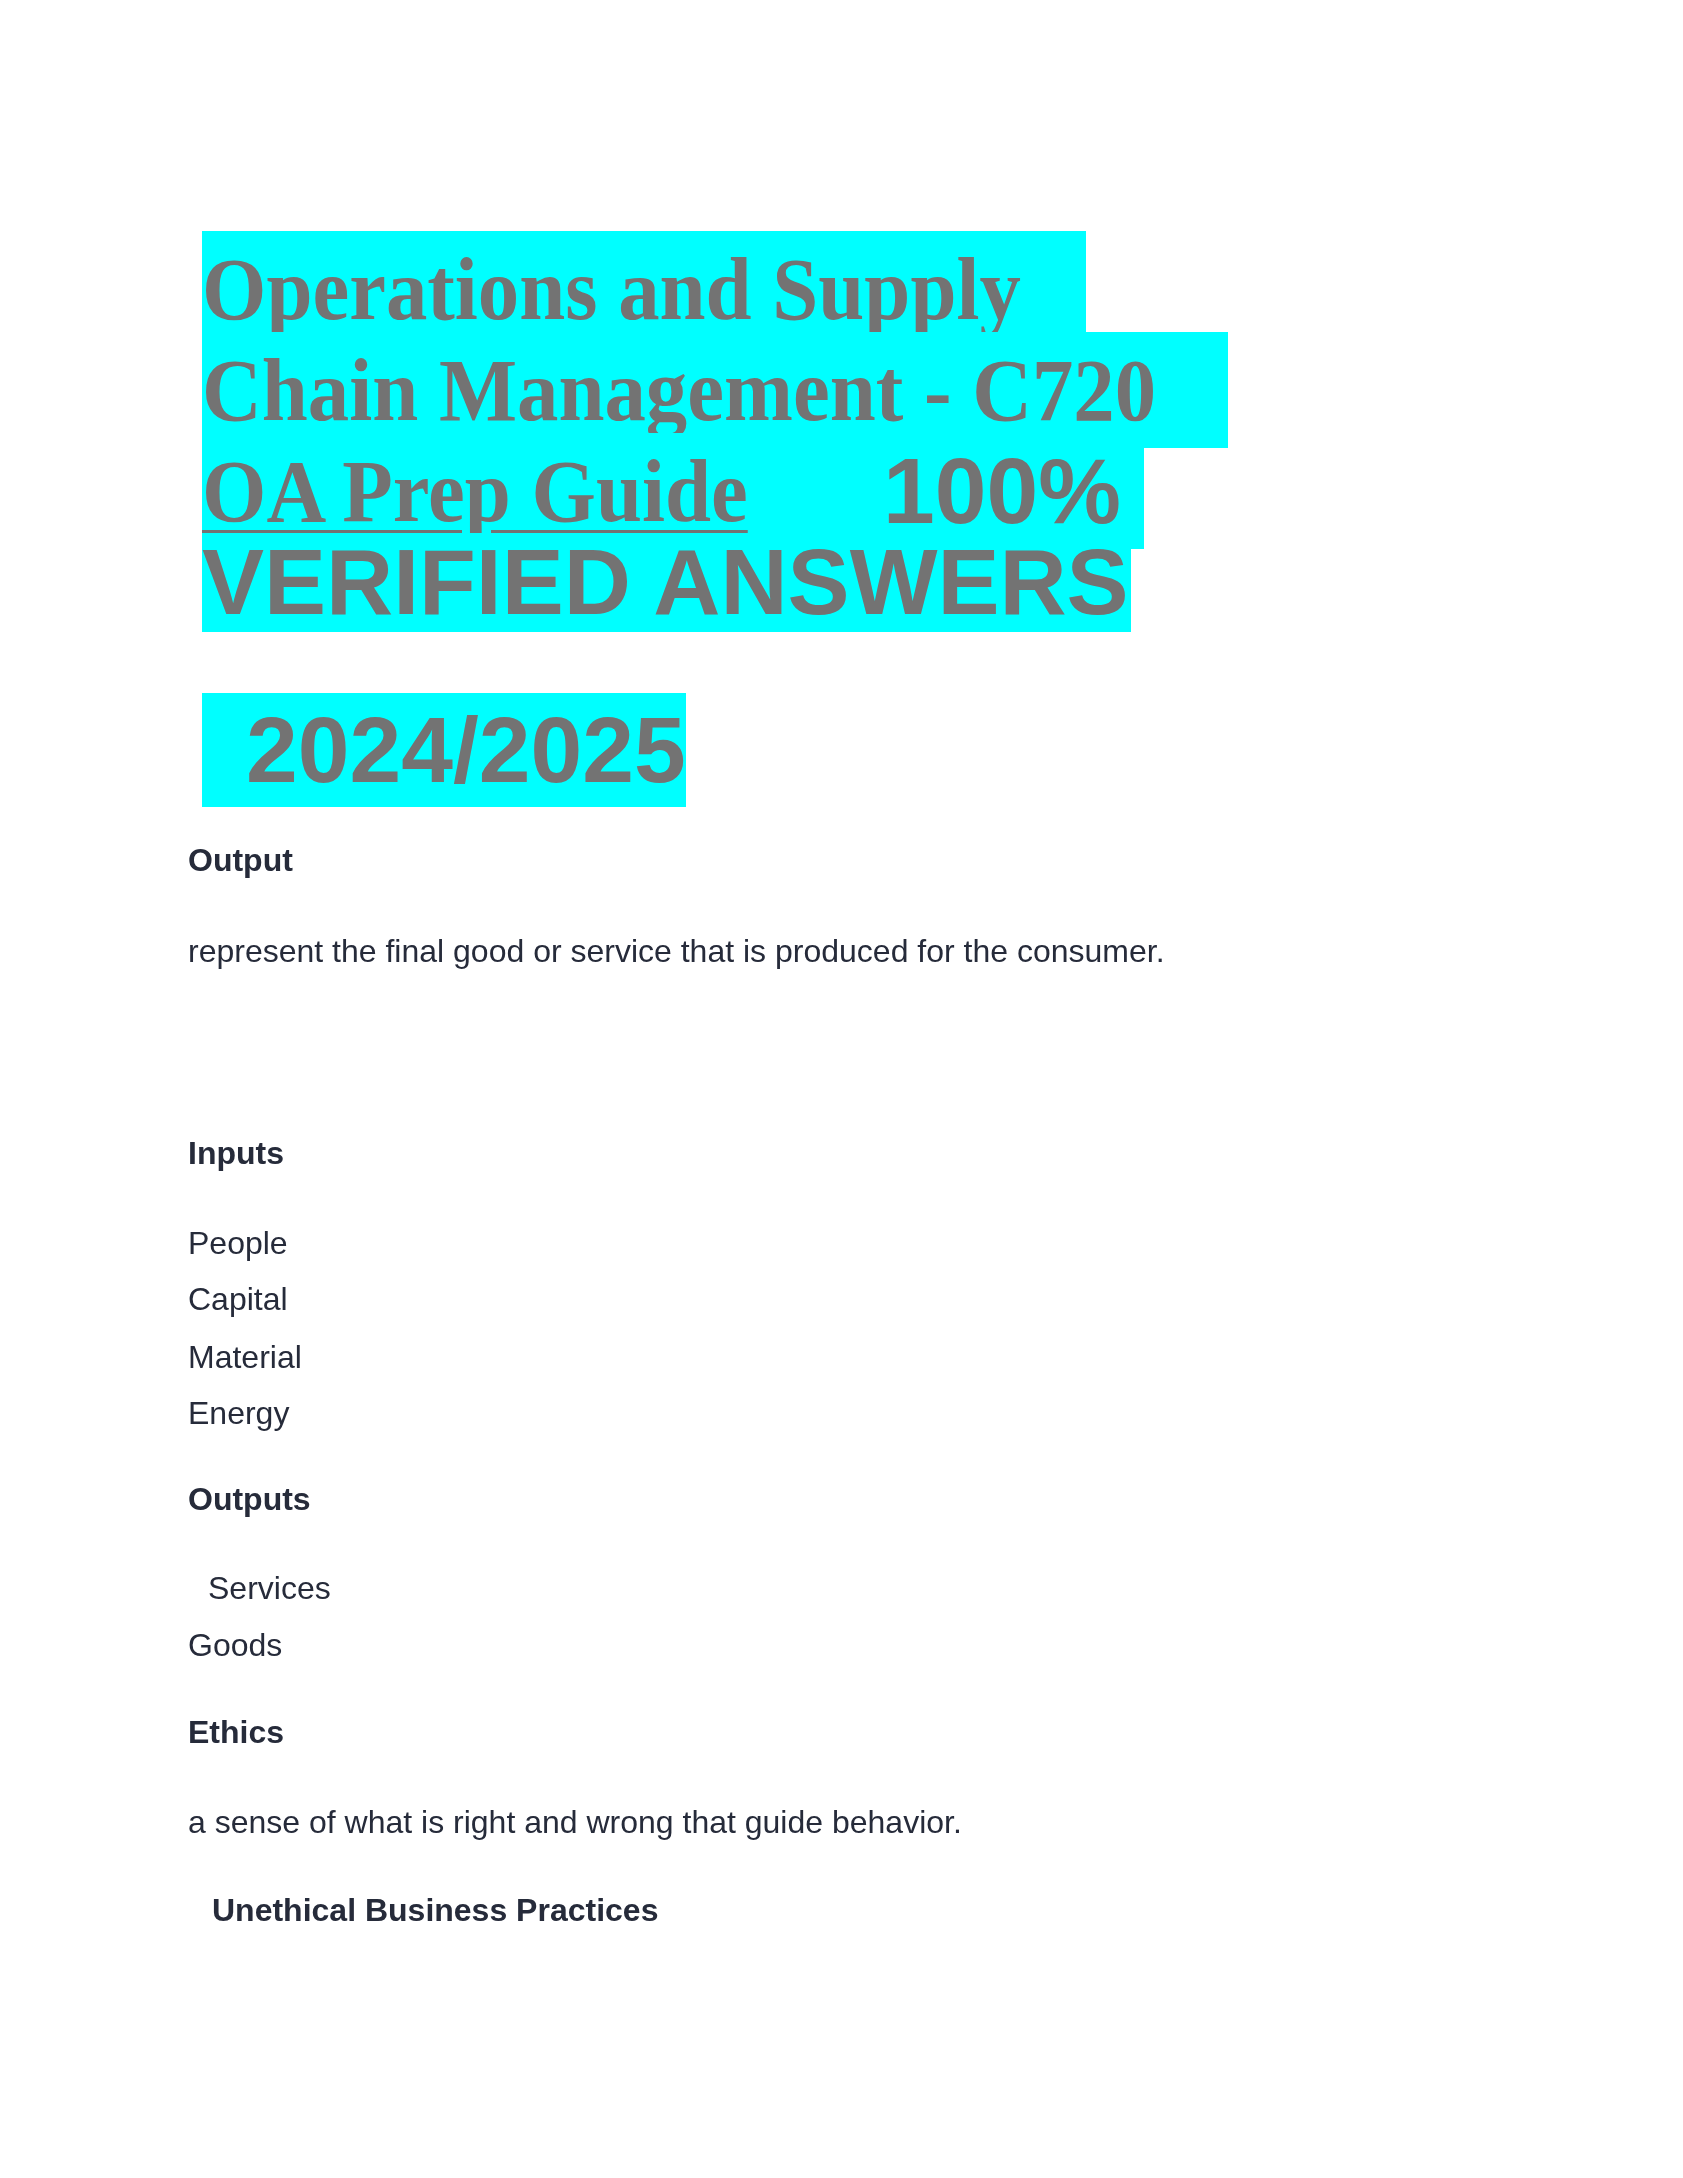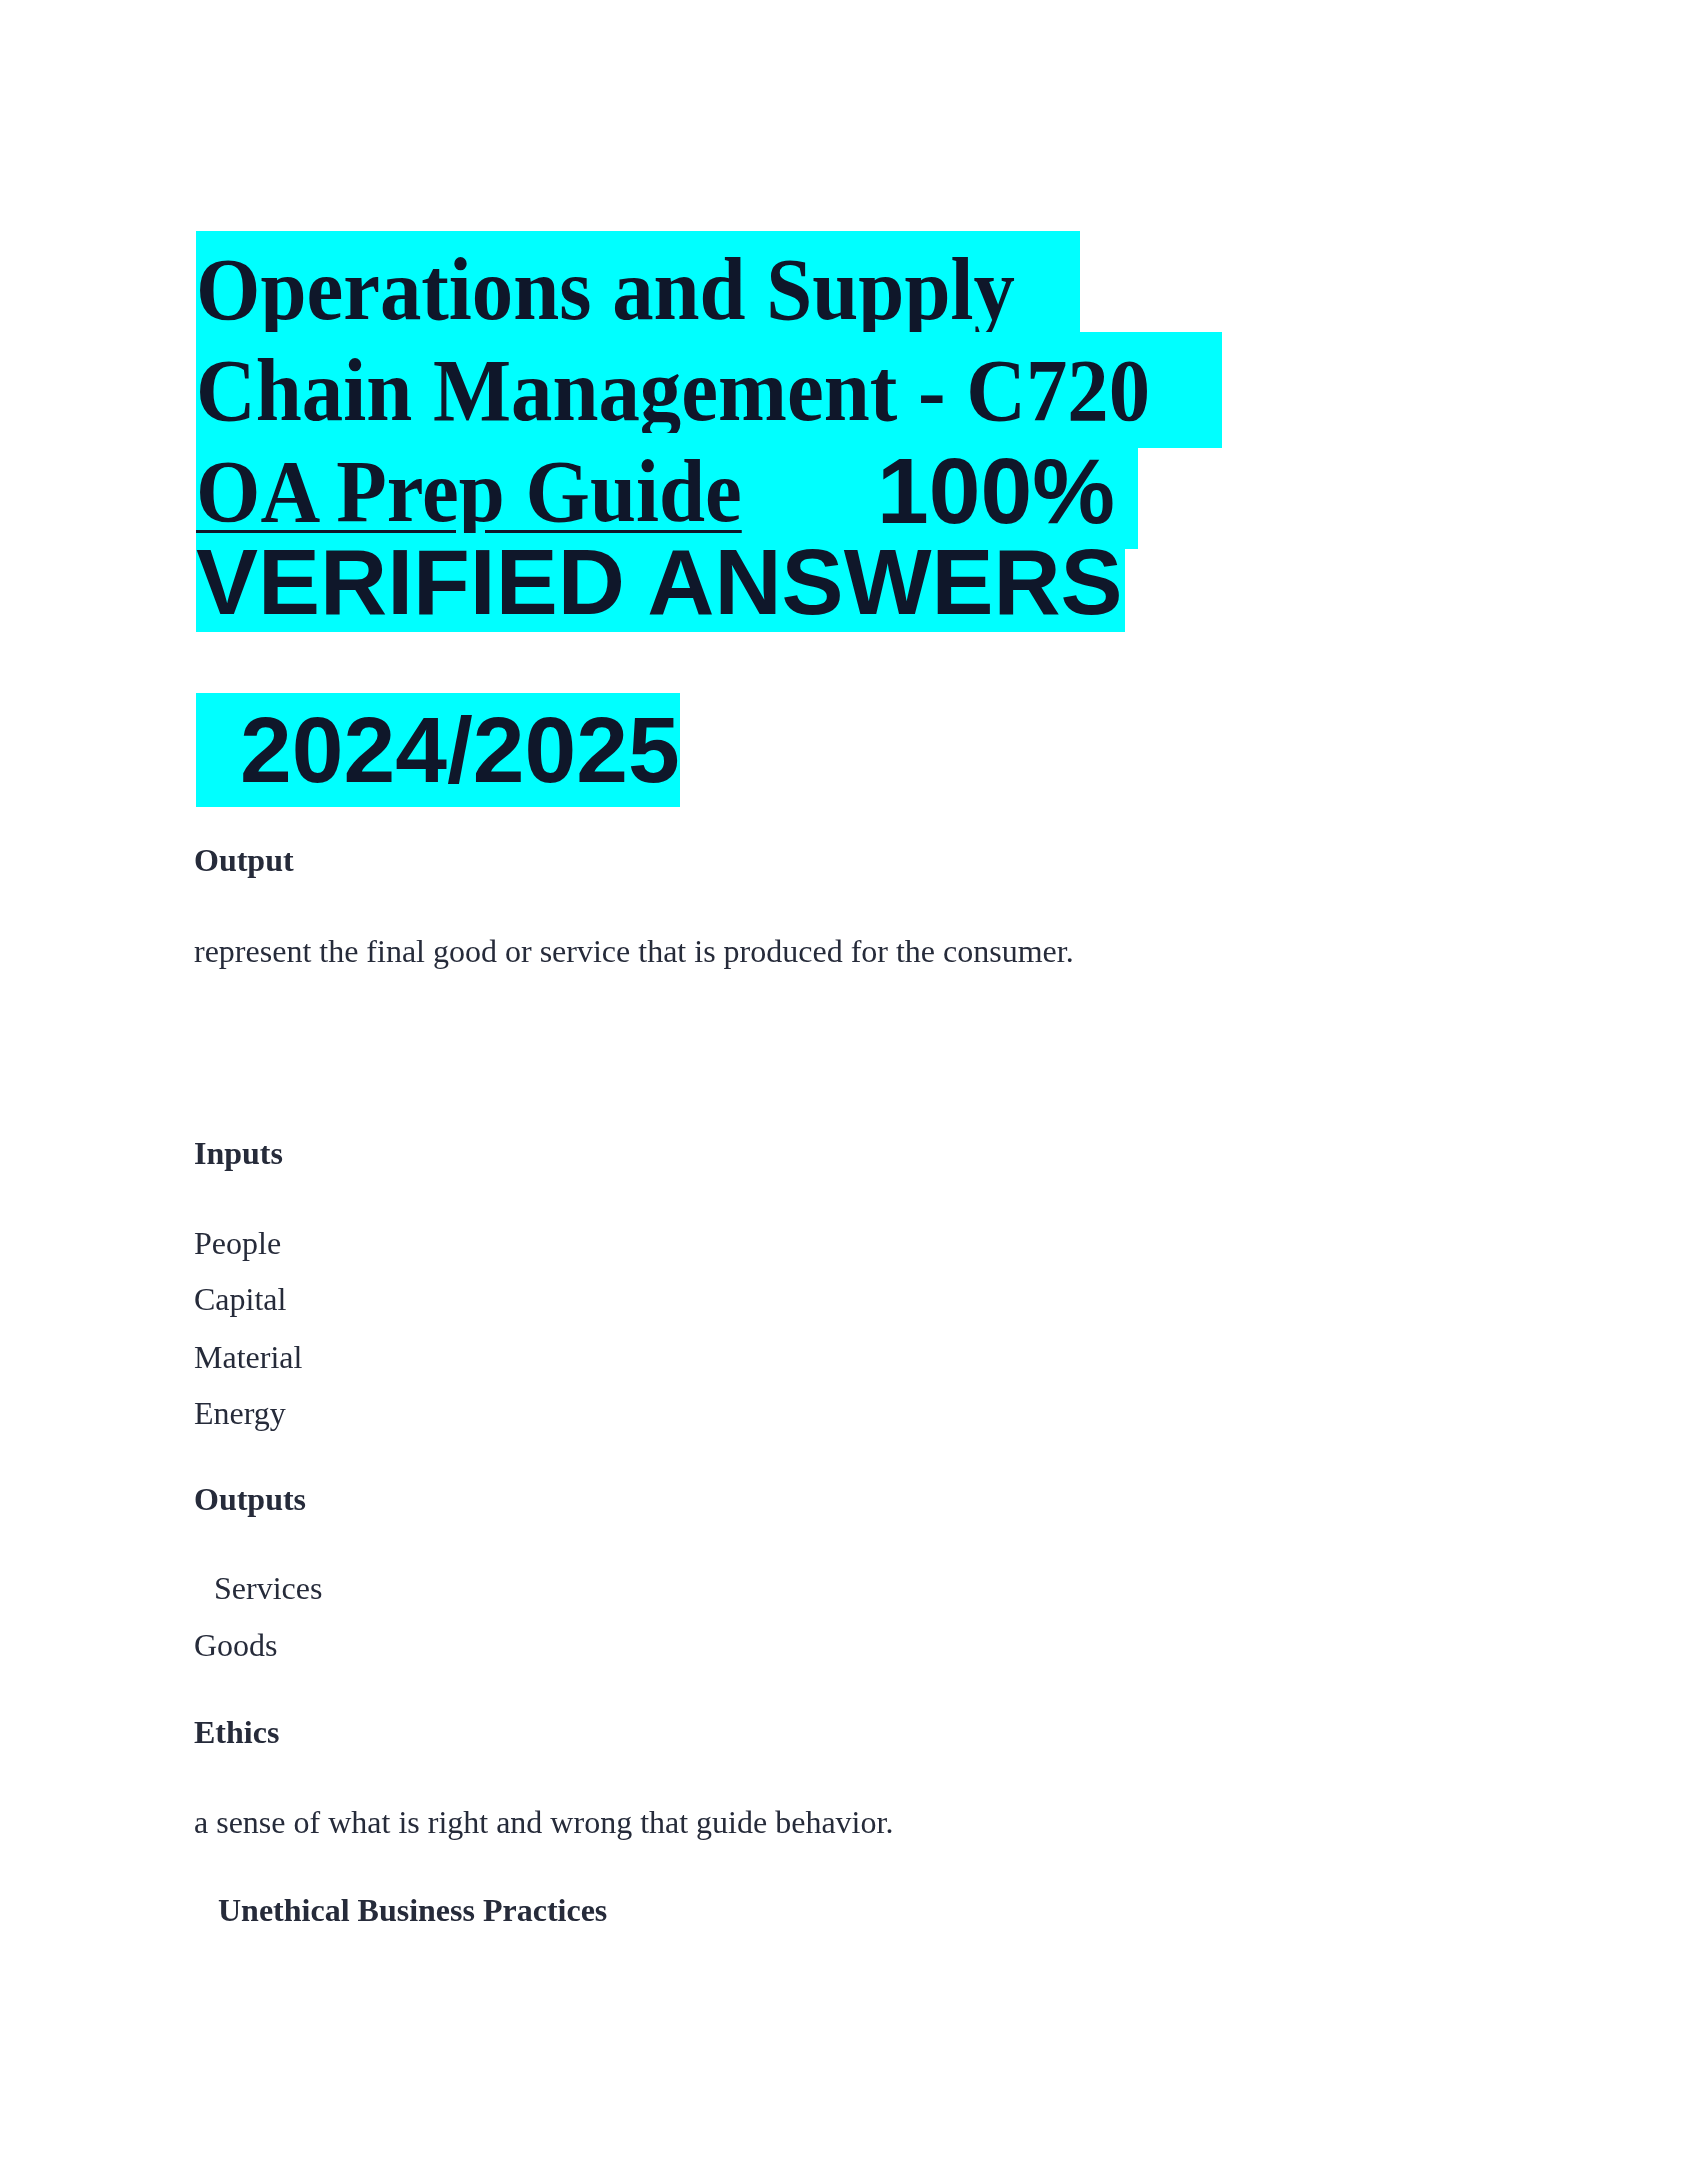--- a/index.html
+++ b/index.html
@@ -1,46 +1,46 @@
 <!DOCTYPE html>
 <html><head>
 <meta charset="utf-8">
 <style>
   html, body { margin: 0; padding: 0; background: #ffffff; }
   body { width: 1683px; height: 2178px; position: relative; overflow: hidden; }
   .page { position: absolute; left: 0; top: 0; width: 1683px; height: 2178px; background: #ffffff; }
 
   .title-line {
     position: absolute;
-    left: 196px;
+    left: 202px;
     height: 116px;
     line-height: 116px;
     white-space: nowrap;
-    color: #0f172a;
+    color: #737373;
   }
   .hl { background: #00ffff; display: inline-block; height: 116px; vertical-align: top; }
   .serif {
     font-family: "Liberation Serif", "DejaVu Serif", serif;
     font-weight: bold;
     font-size: 89px;
     text-decoration: underline;
     text-decoration-thickness: 7px;
     text-underline-offset: 9px;
   }
   .sans {
     font-family: "Liberation Sans", "DejaVu Sans", sans-serif;
     font-weight: bold;
     font-size: 93px;
   }
   .serif-inner { display: inline-block; transform-origin: left center; }
 
   .txt {
     position: absolute;
-    left: 194px;
-    font-family: Liberation Serif, serif;
+    left: 188px;
+    font-family: Liberation Sans, sans-serif;
     font-size: 32px;
     color: #262b3a;
     white-space: nowrap;
     line-height: 40px;
     text-align: right;
   }
   .b { font-weight: bold; }
 </style>
 </head>
 <body>

